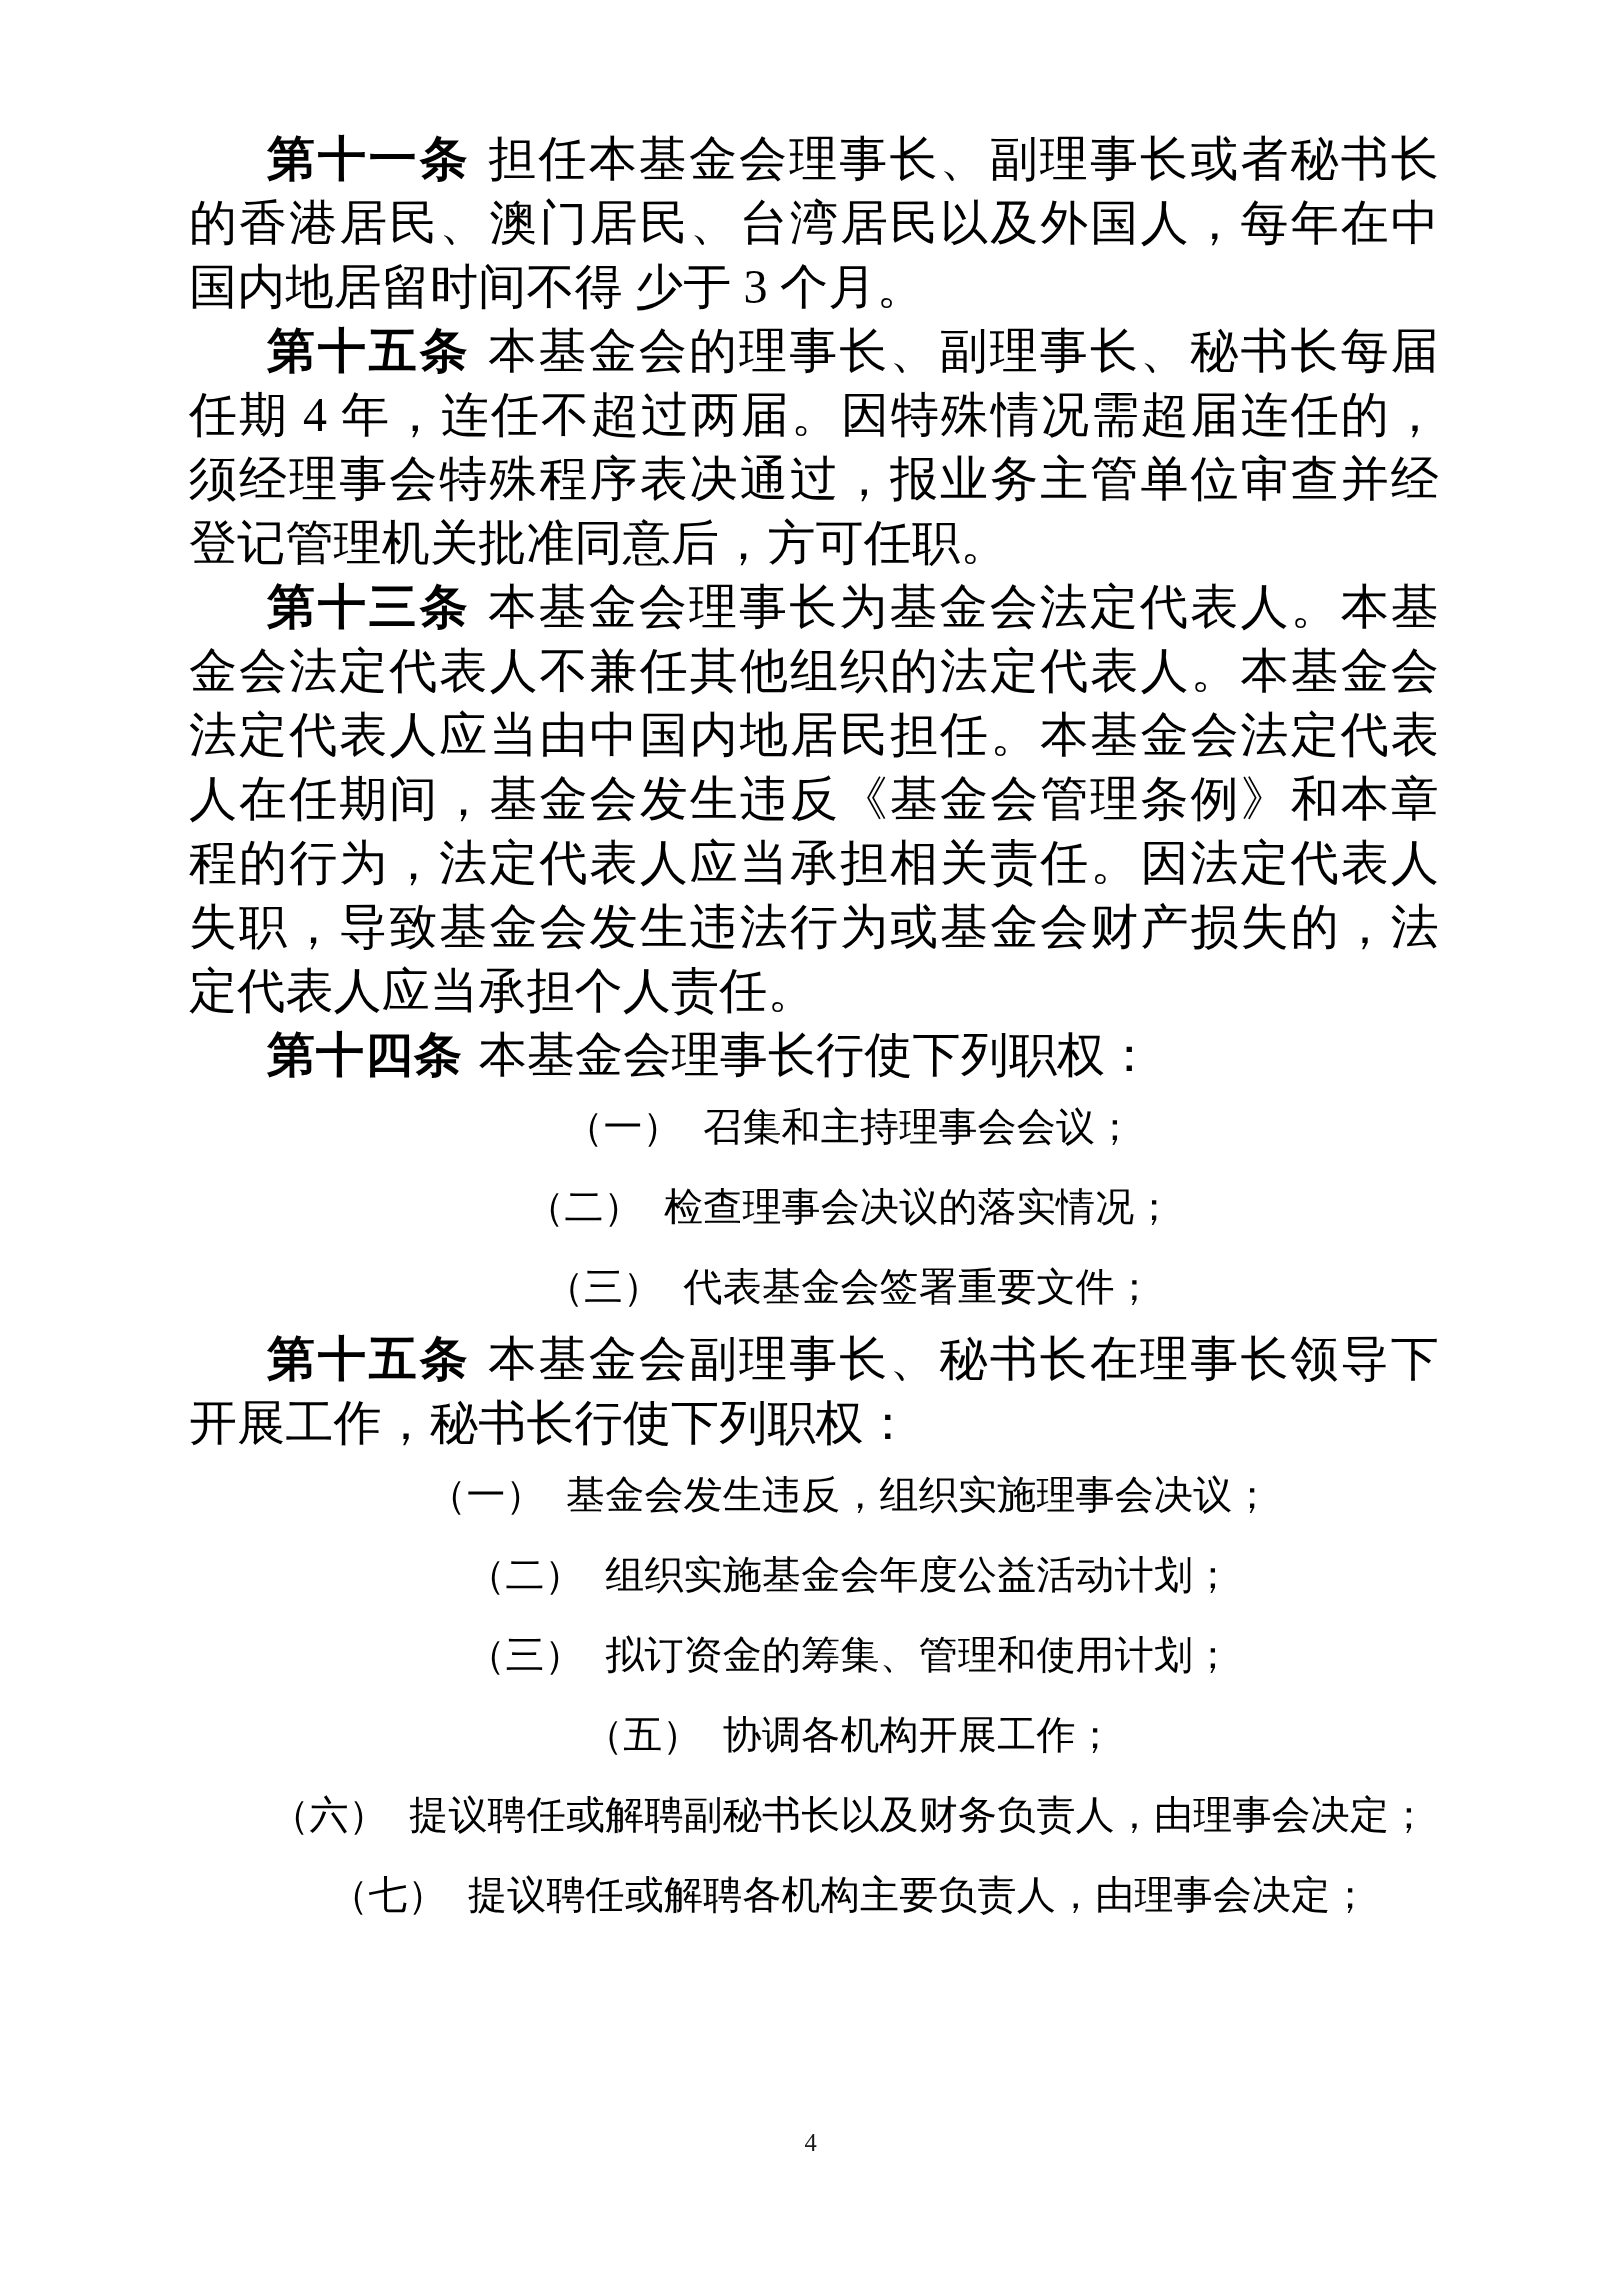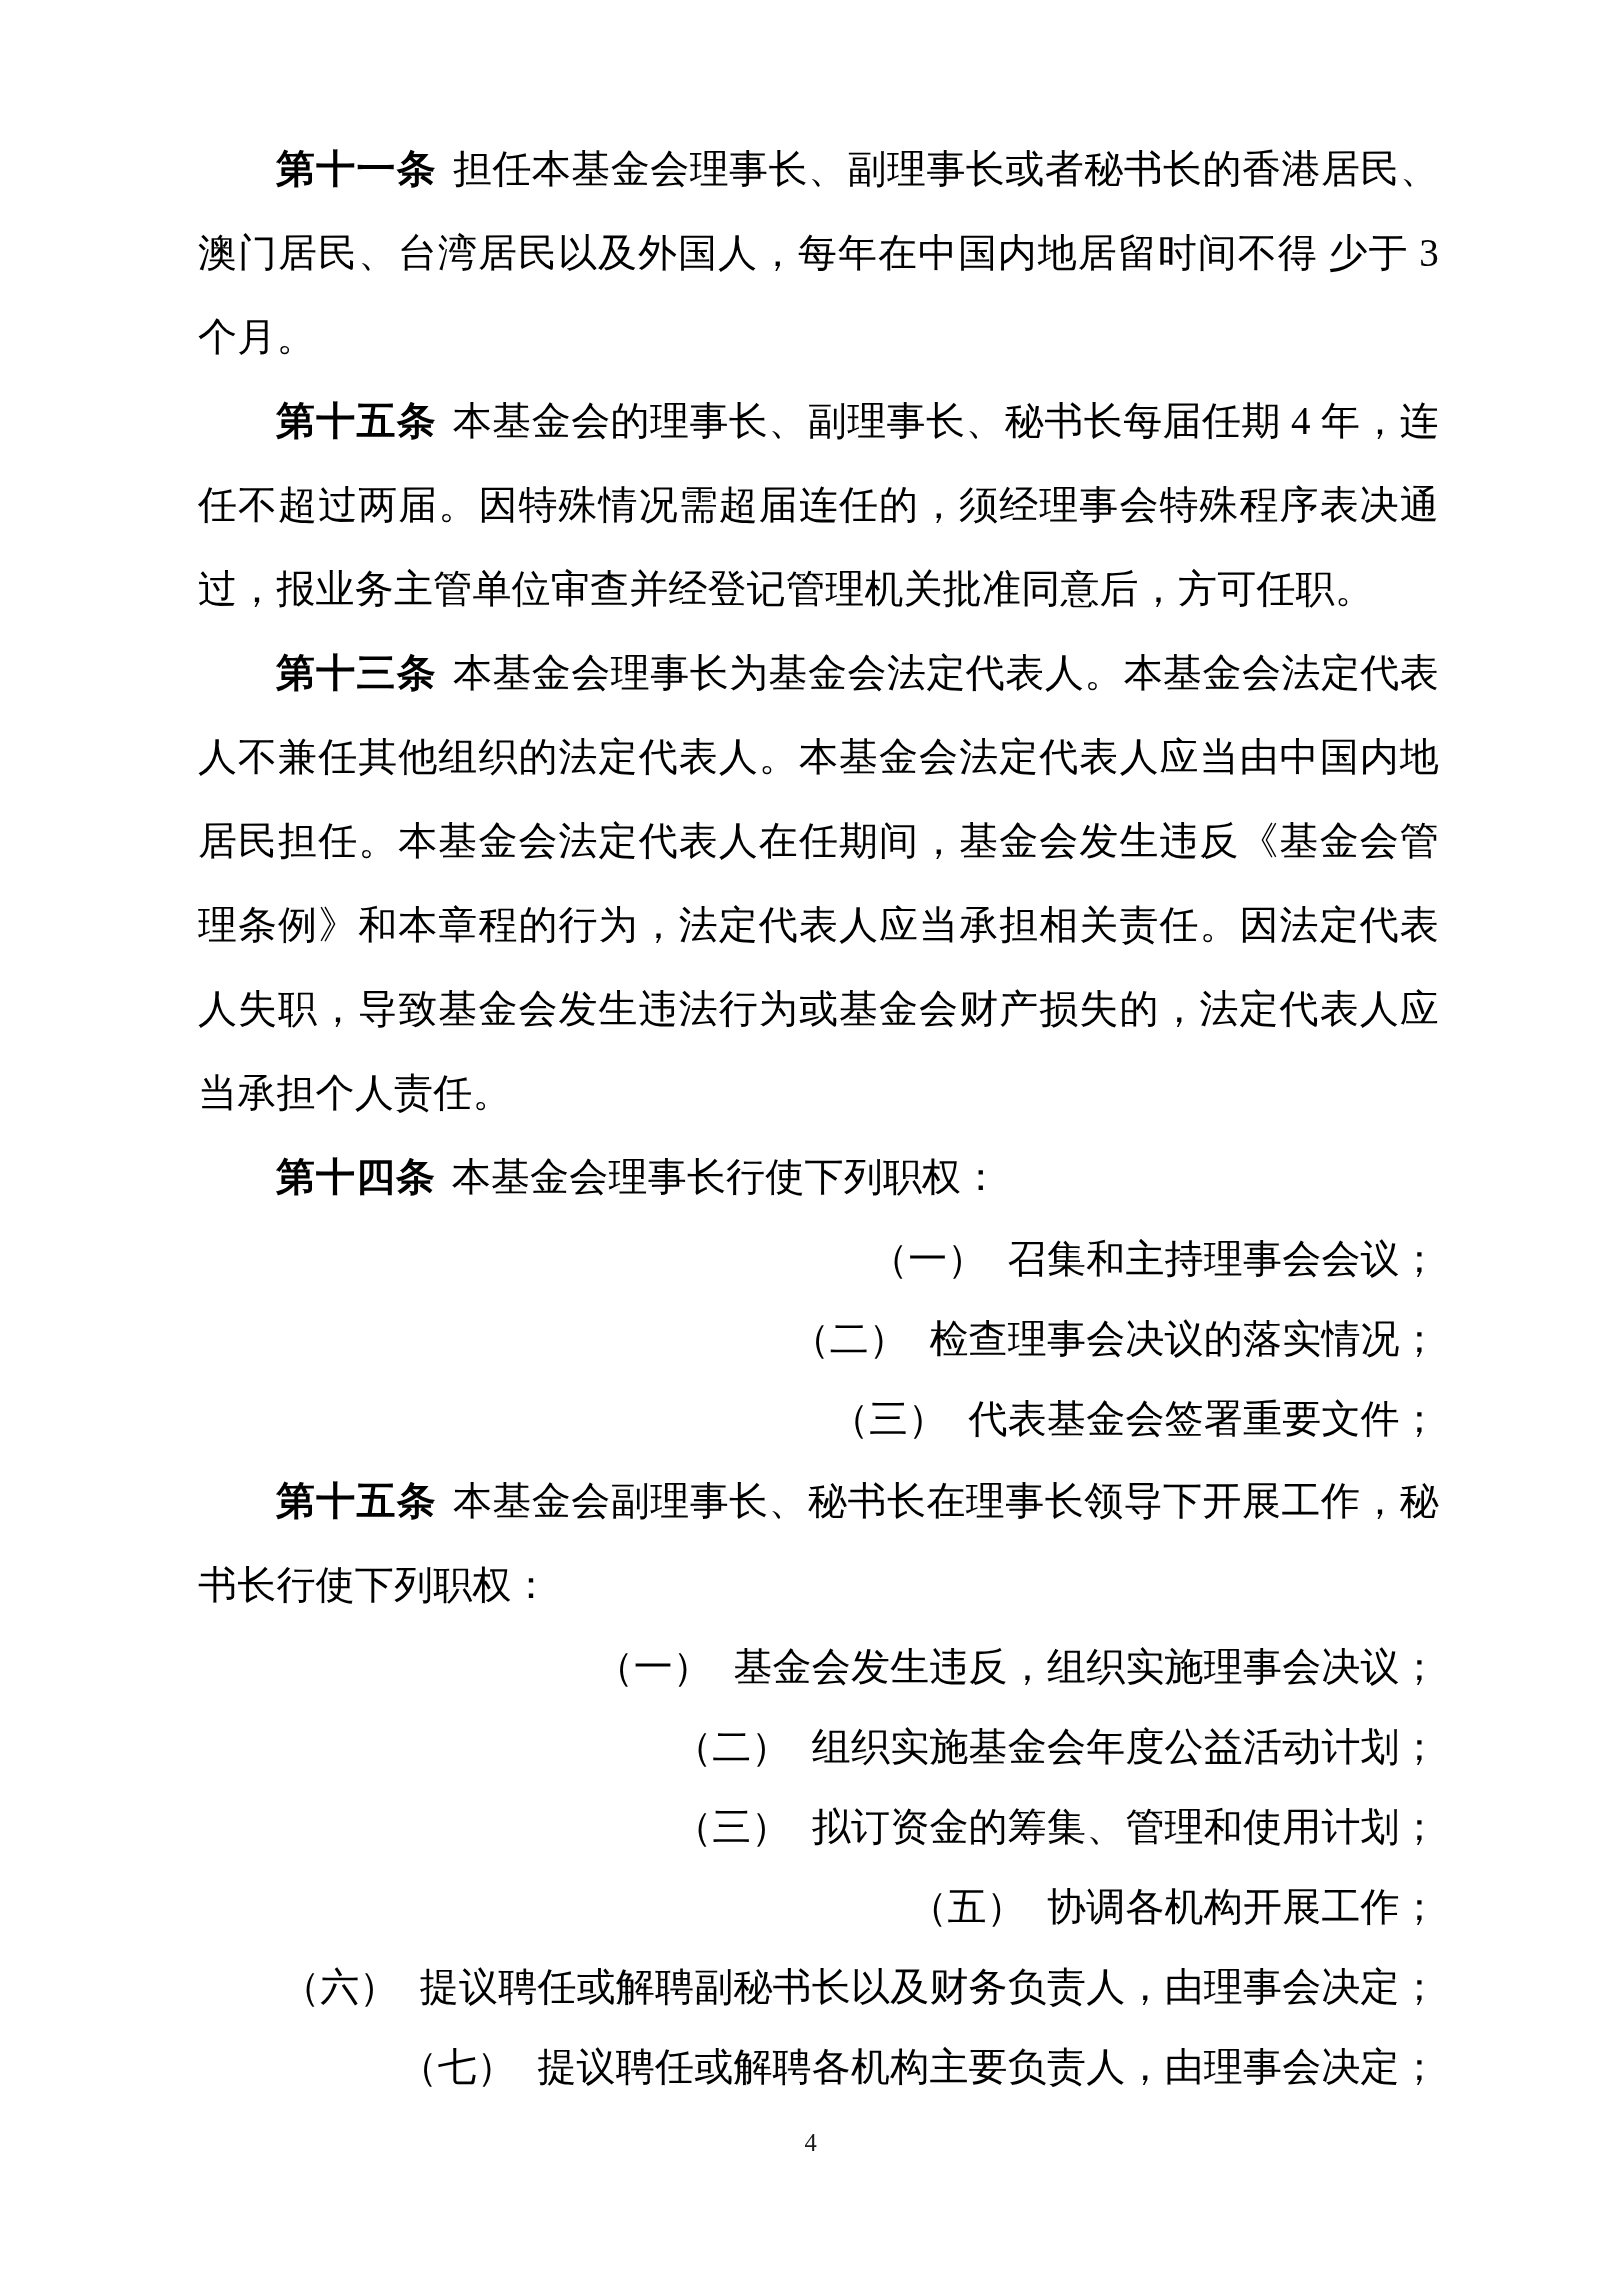--- a/index.html
+++ b/index.html
@@ -19,40 +19,40 @@
     box-sizing: border-box;
     overflow: hidden;
   }
   #content {
     position: absolute;
     left: 182px;
     top: 127px;
     width: 1257px;
   }
   .para {
-    font-size: 39px;
-    line-height: 84px;
+    font-size: 48px;
+    line-height: 64px;
     text-align: justify;
     text-justify: inter-ideograph;
-    margin: 0 0 0 16px;
+    margin: 0 0 0 7px;
     text-indent: 78px;
     letter-spacing: 0.2px;
   }
   .para .art {
     font-weight: bold;
     letter-spacing: 1px;
   }
   .para .gap {
     display: inline-block;
     width: 15.7px;
   }
   .item {
     font-size: 39px;
     line-height: 80px;
-    text-align: right;
+    text-align: center;
     margin: 0;
     text-indent: 78px;
     letter-spacing: 0.2px;
   }
   .item .num {
     letter-spacing: 0px;
   }
   .item .isp {
     display: inline-block;
     width: 21.6px;

